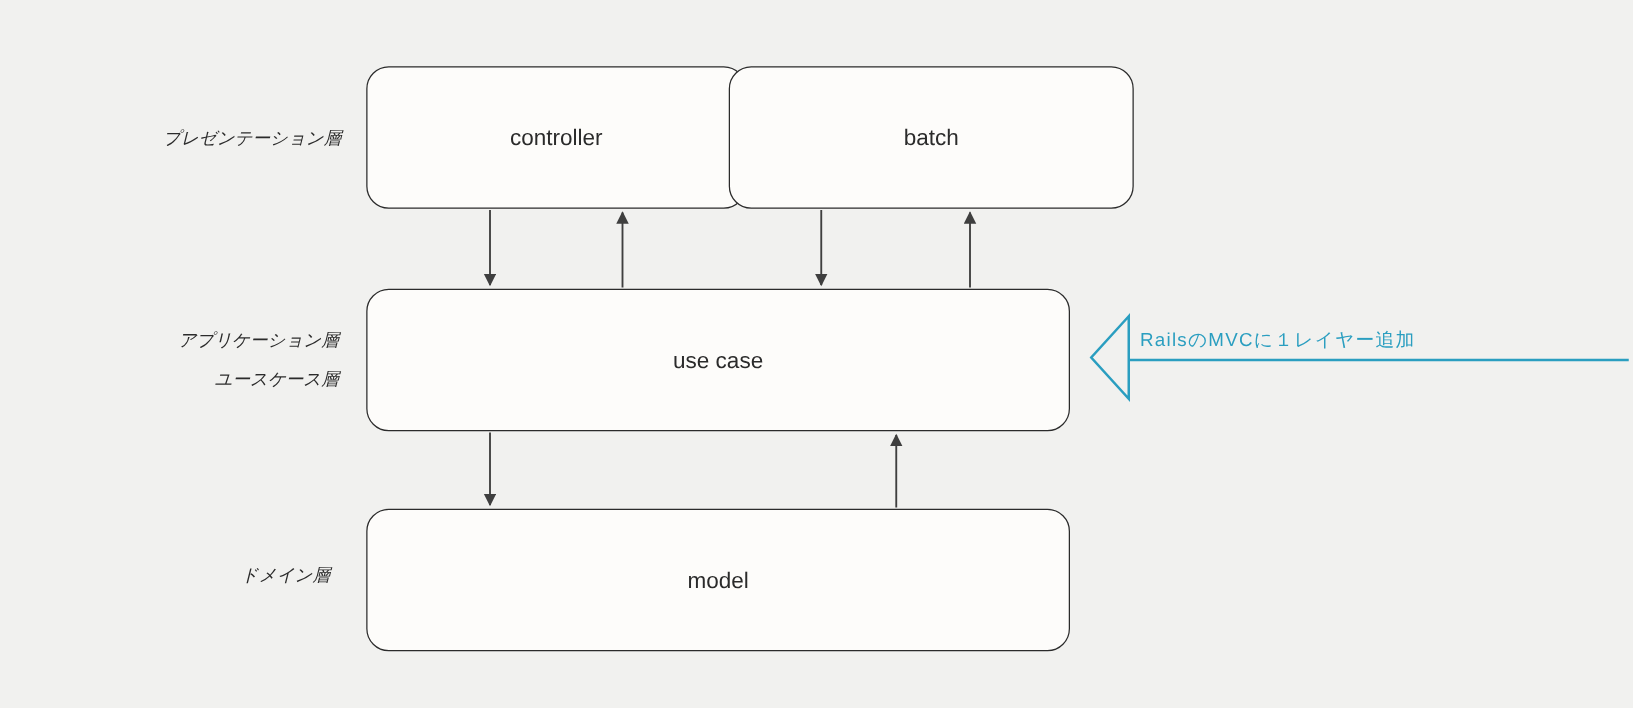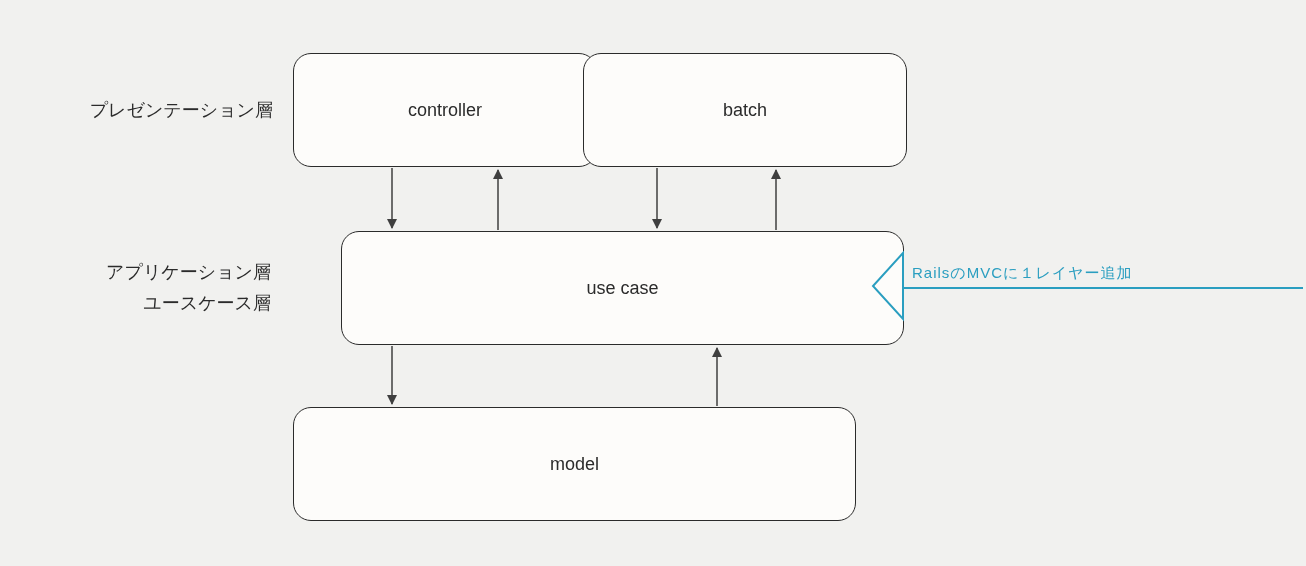--- a/index.html
+++ b/index.html
@@ -28,31 +28,32 @@
     border: 1.5px solid var(--color-node-border);
     border-radius: 18px;
     display: flex;
     align-items: center;
     justify-content: center;
     font-size: 18px;
     color: var(--color-text);
   }
   .node-controller { left: 293px; top: 53px;  width: 304px; height: 114px; }
   .node-batch      { left: 583px; top: 53px;  width: 324px; height: 114px; }
-  .node-usecase    { left: 293px; top: 231px; width: 563px; height: 114px; margin-left: 48px; }
+  .node-usecase    { left: 293px; top: 231px; width: 563px; height: 114px; }
   .node-model      { left: 293px; top: 407px; width: 563px; height: 114px; }
 
   .layer-label {
     position: absolute;
     width: 245px;
     text-align: right;
-    font-size: 18px;
+    font-size: 14px;
     color: var(--color-text);
     line-height: 22px;
     white-space: nowrap;
+    font-style: italic;
   }
   .layer-presentation { left: 28px; top: 99px;  }
   .layer-application  { left: 26px; top: 257px; line-height: 31px; }
   .layer-domain       { left: 19px; top: 449px; }
 
   .arrows-layer {
     position: absolute;
     left: 0; top: 0;
     width: 1306px; height: 566px;
     pointer-events: none;
@@ -84,20 +85,21 @@
 
 <div class="canvas">
 
   <div class="layer-label layer-presentation">プレゼンテーション層</div>
 
   <div class="layer-label layer-application">
     <div>アプリケーション層</div>
     <div>ユースケース層</div>
   </div>
 
+  <div class="layer-label layer-domain">ドメイン層</div>
 
   <div class="node node-controller">
     <span>controller</span>
   </div>
 
   <div class="node node-batch">
     <span>batch</span>
   </div>
 
   <div class="node node-usecase">

